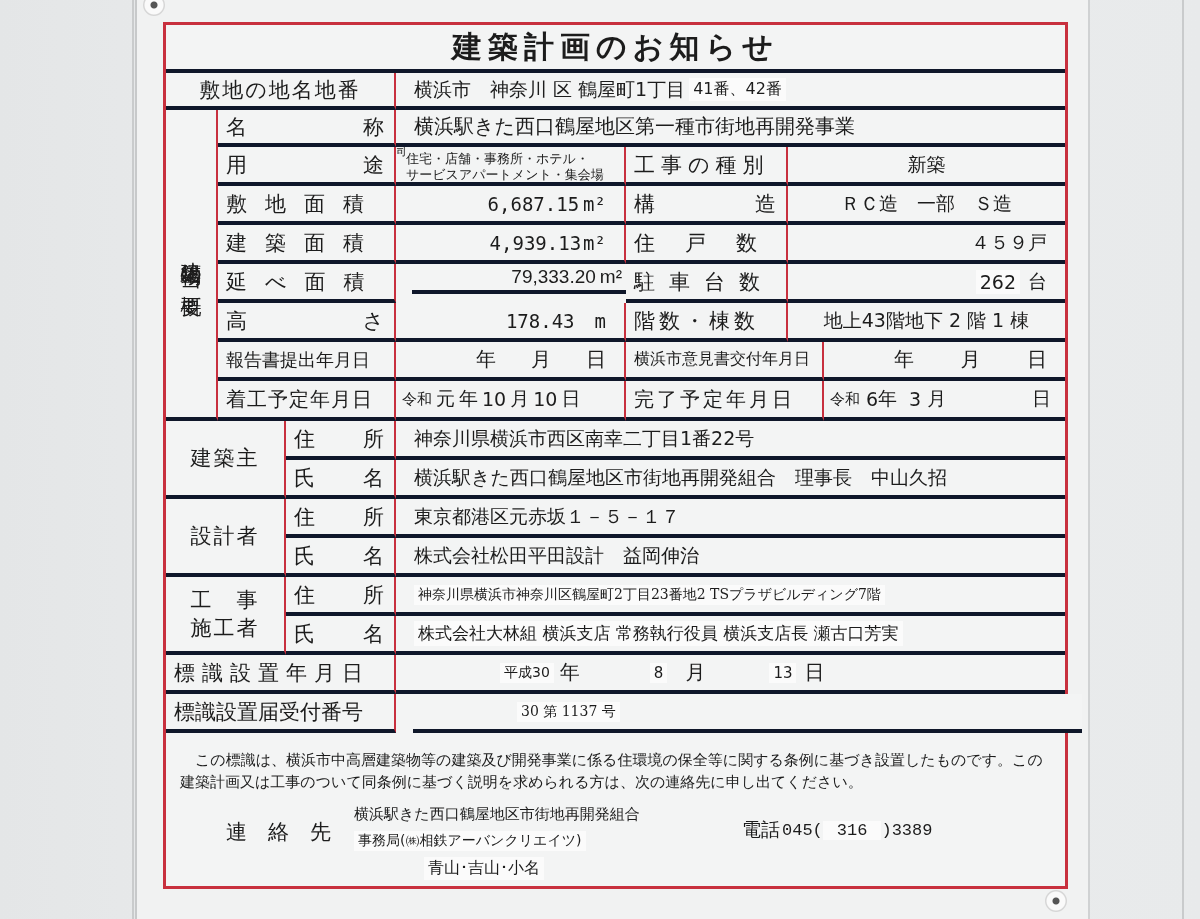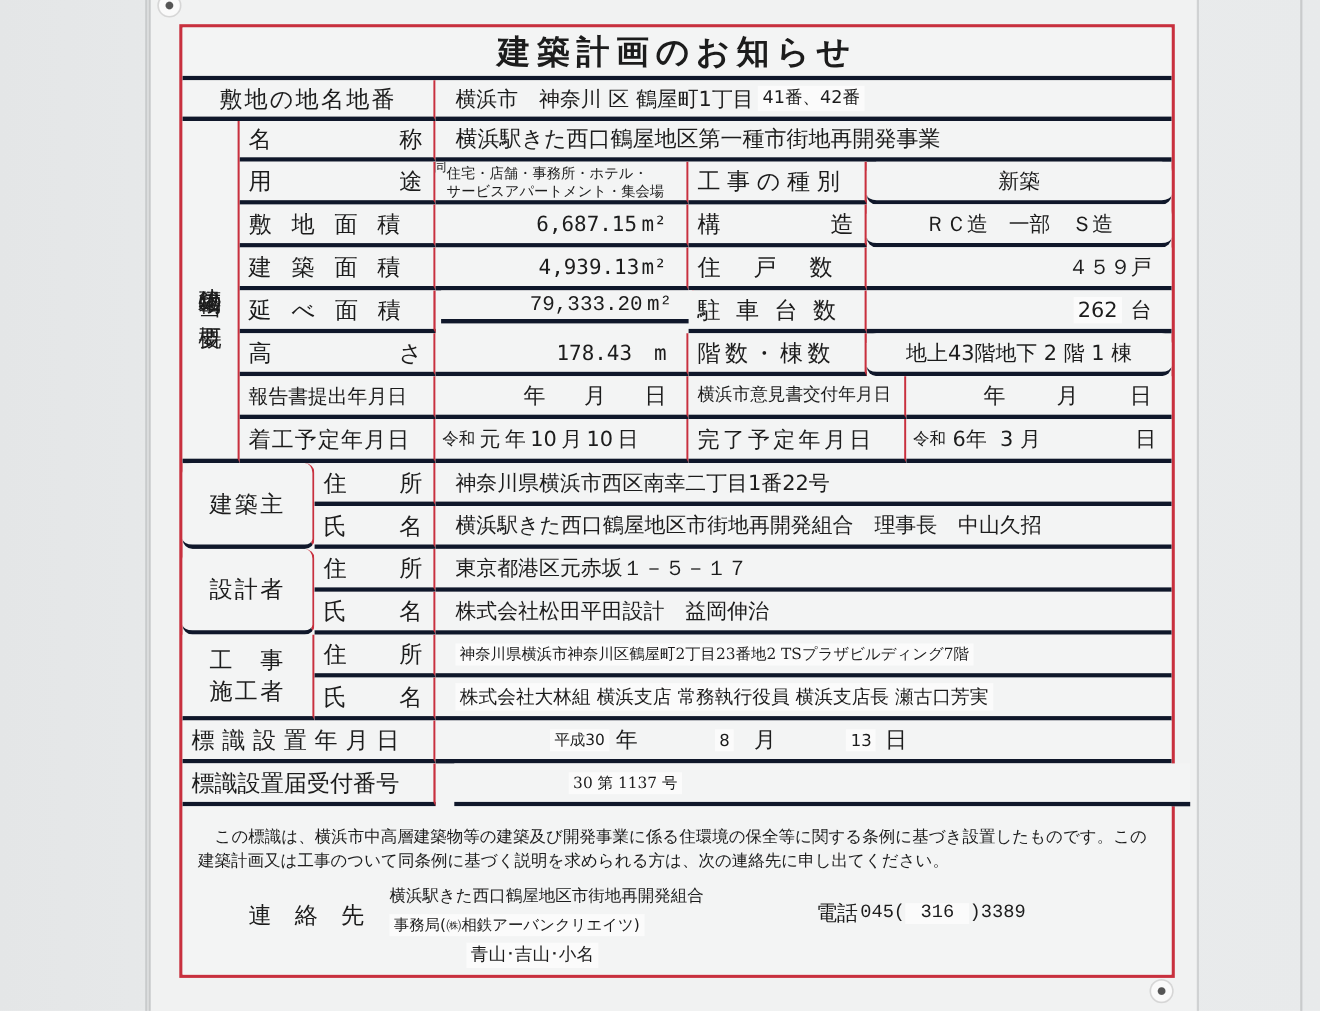--- a/index.html
+++ b/index.html
@@ -28,21 +28,21 @@
     display: flex; align-items: center; white-space: nowrap; overflow: hidden;
     background: #f3f4f4;
   }
   .noborder-r { border-right: none; }
   .noborder-b { border-bottom: none; }
   .lbl { font-size: 21px; letter-spacing: 2px; padding: 0 8px; }
   .lbl.spread { justify-content: space-between; }
   .lbl.spread span { display: inline-block; }
   .val { font-size: 19px; padding: 0 18px; }
   .right { justify-content: flex-end; }
-  .center { justify-content: center; border-radius: 9px; }
+  .center { justify-content: center; }
   .title { font-size: 30px; font-weight: bold; letter-spacing: 6px; justify-content: center; }
   .sticker { background: #fbfbfb; padding: 1px 4px; }
   .small { font-size: 13px; line-height: 16px; }
   .vertical {
     writing-mode: vertical-rl; text-orientation: upright; font-size: 21px; letter-spacing: 2px;
     justify-content: center;
   }
   .notice { font-size: 15px; line-height: 22px; padding: 16px 14px 0 14px; display: block; white-space: normal; }
   .notice p { text-indent: 1em; }
   .contact-row { position: absolute; }
@@ -105,21 +105,21 @@
     <span>4,939.13</span>
     <span style="margin-left:2px;">m²</span>
   </div>
   <div class="cell lbl" style="left:460px; top:200px; width:162px; height:39px; letter-spacing:30px;">住戸数</div>
   <div class="cell val right noborder-r" style="left:622px; top:200px; width:277px; height:39px;">
     <span>４５９</span>
     <span>戸</span>
   </div>
 
   <div class="cell lbl" style="left:52px; top:239px; width:178px; height:39px; letter-spacing:18px;">延べ面積</div>
-  <div class="cell val right" style="left:235px; top:239px; width:230px; height:30px; font-family:Liberation Mono, monospace;">
+  <div class="cell val right" style="left:246px; top:239px; width:230px; height:30px; font-family:Liberation Sans, sans-serif;">
     <span>79,333.20</span>
     <span style="margin-left:4px;">m²</span>
   </div>
   <div class="cell lbl" style="left:460px; top:239px; width:162px; height:39px; letter-spacing:14px;">駐車台数</div>
   <div class="cell val right noborder-r" style="left:622px; top:239px; width:277px; height:39px;">
     <span class="sticker">262</span>
     <span style="margin-left:8px;">台</span>
   </div>
 
   <div class="cell lbl spread" style="left:52px; top:278px; width:178px; height:39px;">

